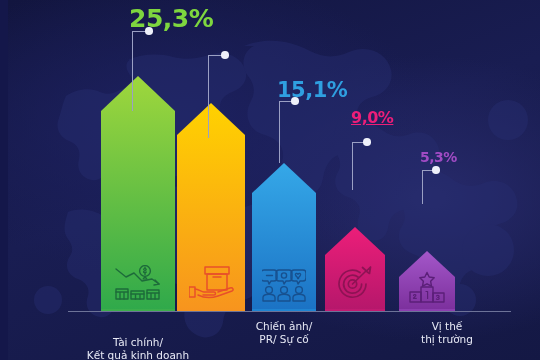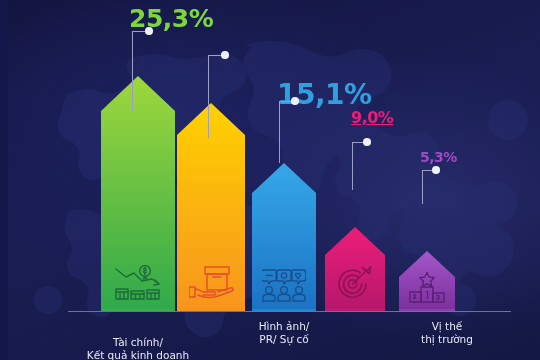--- a/index.html
+++ b/index.html
@@ -162,28 +162,28 @@
         <circle cx="7" cy="22" r="3.4"></circle>
         <path d="M1 33v-3.4c0-2 2.6-3.4 6-3.4s6 1.4 6 3.4V33z"></path>
         <circle cx="22" cy="22" r="3.4"></circle>
         <path d="M16 33v-3.4c0-2 2.6-3.4 6-3.4s6 1.4 6 3.4V33z"></path>
         <circle cx="37" cy="22" r="3.4"></circle>
         <path d="M31 33v-3.4c0-2 2.6-3.4 6-3.4s6 1.4 6 3.4V33z"></path>
       </g>
     </svg>
   </div>
   <div class="baseseg" style="left:244px;width:64px;background:#1f84d2;"></div>
-  <div class="pct" style="left:269px;top:78px;font-size:28px;color:#2f9fe0;">15,1%</div>
+  <div class="pct" style="left:269px;top:78px;font-size:21px;color:#2f9fe0;">15,1%</div>
   <div class="conn" style="left:271px;top:95px;height:68px;width:17px;">
     <div class="hline" style="width:15px;"></div>
     <div class="vline"></div>
     <div class="dot" style="left:12px;"></div>
   </div>
   <div class="cap" style="left:224px;top:320px;width:104px;">
-    <span>Hình ảnh/</span><br>
+    <span>Chiến ảnh/</span><br>
     <span>PR/ Sự cố</span>
   </div>
 
   <div class="bar" style="left:317px;width:60px;height:84px;">
     <svg class="barshape" viewBox="0 0 60 84" preserveAspectRatio="none">
       <defs>
           <linearGradient id="g4" x1="0" y1="0" x2="0" y2="1">
         <stop offset="0%" stop-color="#ec1e79"></stop>
             <stop offset="100%" stop-color="#b5176b"></stop>
       </linearGradient>

